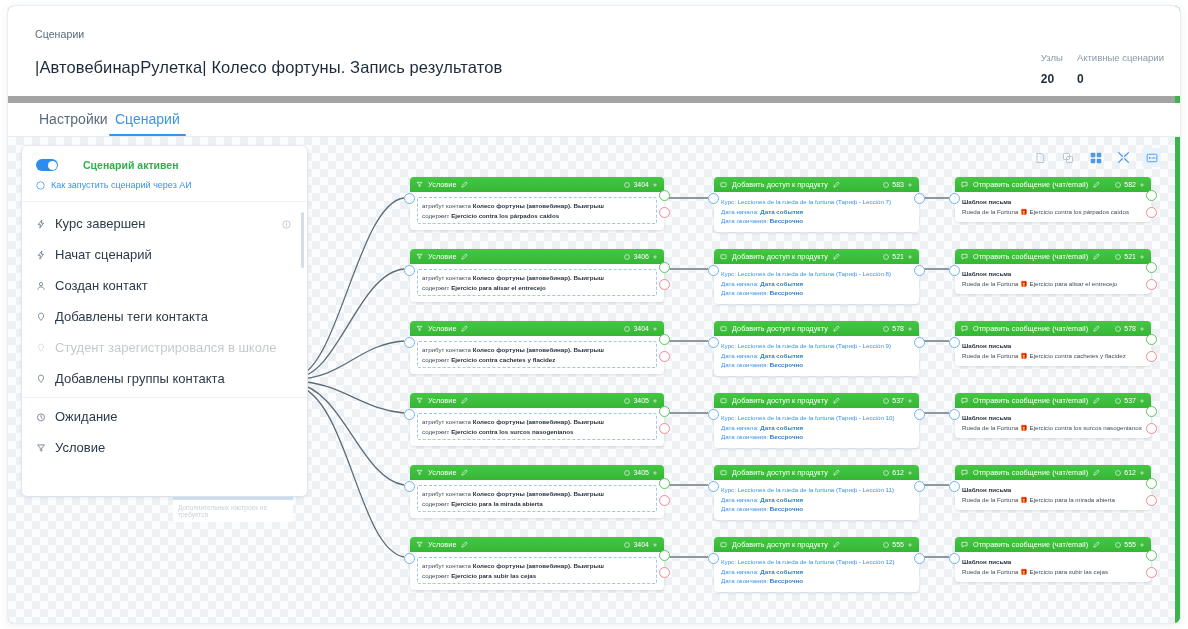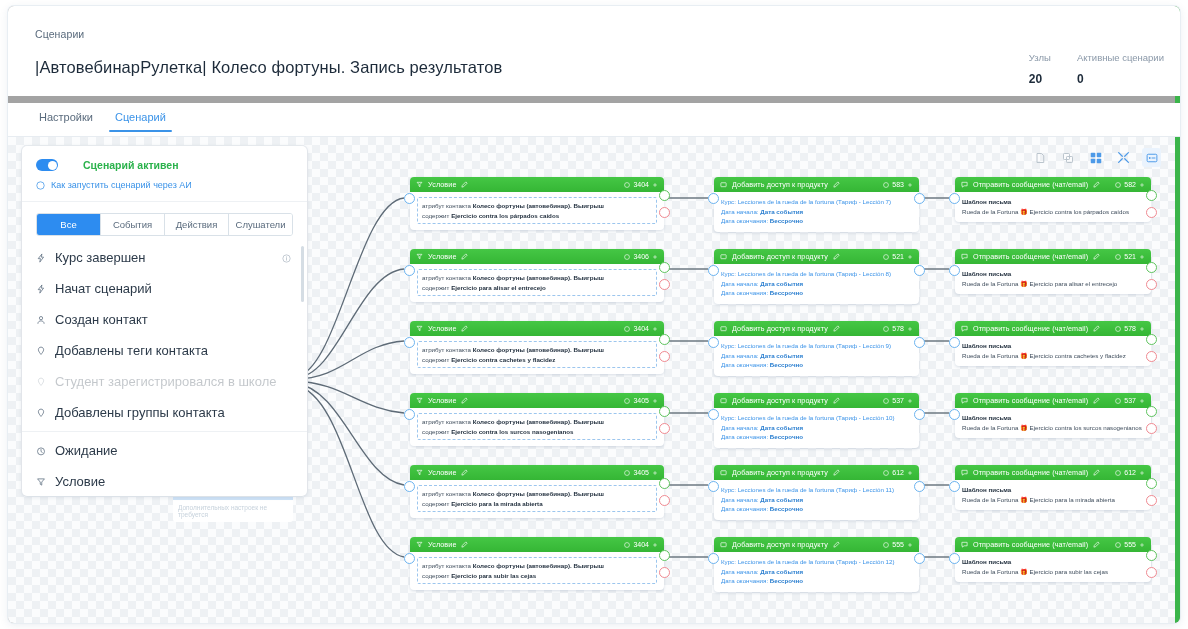--- a/index.html
+++ b/index.html
@@ -14,27 +14,27 @@
     background:#a3a3a3;border-radius:6px;
     box-shadow:0 0 0 1px #e8eef3, 0 2px 10px rgba(40,70,110,.10);
     overflow:hidden;
   }
   .accent-edge{position:absolute;right:0;top:0;width:5px;height:100%;background:#3bb54a;}
 
   
   .hdr{position:absolute;left:0;top:0;width:100%;height:90px;background:#fff;}
   .breadcrumb{position:absolute;left:27px;top:22px;font-size:10.5px;color:#5a6b7d;letter-spacing:.1px;}
   .page-title{position:absolute;left:27px;top:52px;font-size:16.5px;color:#1d2b3a;font-weight:400;letter-spacing:.1px;}
-  .stats{position:absolute;right:16px;top:46px;display:flex;gap:26px;}
+  .stats{position:absolute;right:16px;top:46px;display:flex;gap:14px;}
   .stat-lbl{font-size:9.5px;color:#8a98a8;}
   .stat-val{font-size:12px;color:#1d2b3a;font-weight:700;margin-top:9px;}
 
   
   .tabs{position:absolute;left:0;top:97px;width:100%;height:33px;border-bottom:1px solid #e7ecf1;background:#fff;}
-  .tab{position:absolute;top:4px;font-size:11px;color:#5a6b7d;padding:4px 2px;cursor:pointer;}
+  .tab{position:absolute;top:4px;font-size:14px;color:#5a6b7d;padding:4px 2px;cursor:pointer;}
   .tab.t0{left:29px;}
   .tab.t1{left:105px;color:#3b93e8;}
   .tab.t1:after{content:"";position:absolute;left:-4px;right:-4px;bottom:-5px;height:2px;background:#3b93e8;border-radius:2px;}
 
   
   .canvas{
     position:absolute;left:0;top:131px;width:1167px;height:486px;
     background-color:#fbfcfd;
     background-image:
       linear-gradient(45deg,#eef1f4 25%,transparent 25%,transparent 75%,#eef1f4 75%),
@@ -212,26 +212,20 @@
           <span class="sw-label">Сценарий активен</span>
         </div>
         <div class="ai-row">
           <svg width="9" height="9" viewBox="0 0 16 16">
               <circle cx="8" cy="8" r="6.6" fill="none" stroke="#3b93e8" stroke-width="1.3"></circle>
             </svg>
           <span class="ai-link">Как запустить сценарий через АИ</span>
         </div>
       </div>
 
-      <div class="filters">
-        <div class="fbtn active">Все</div>
-        <div class="fbtn">События</div>
-        <div class="fbtn">Действия</div>
-        <div class="fbtn">Слушатели</div>
-      </div>
 
 
       <div class="plist">
         <div class="scrollbar"></div>
 
         <div class="pitem">
           <svg width="10" height="10" viewBox="0 0 16 16">
               <path d="M9.5 1.5L3.5 9h3.6l-1 5.6 6-8H8.4z" fill="none" stroke="#5a6b7d" stroke-width="1.2"></path>
             </svg>
           <span class="lbl">Курс завершен</span>

